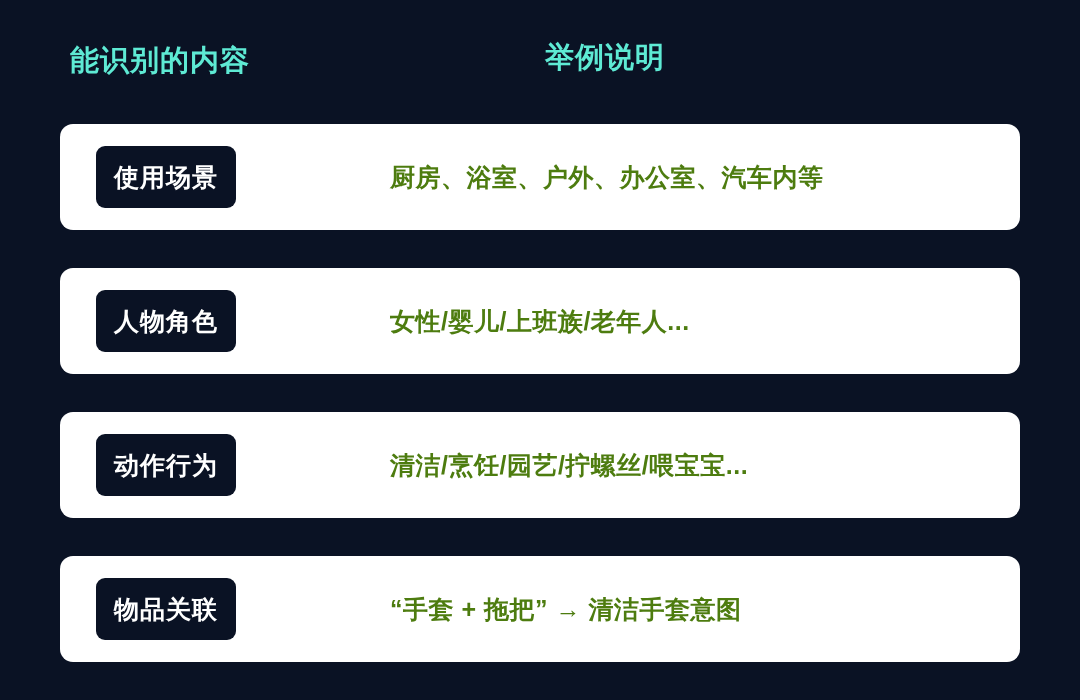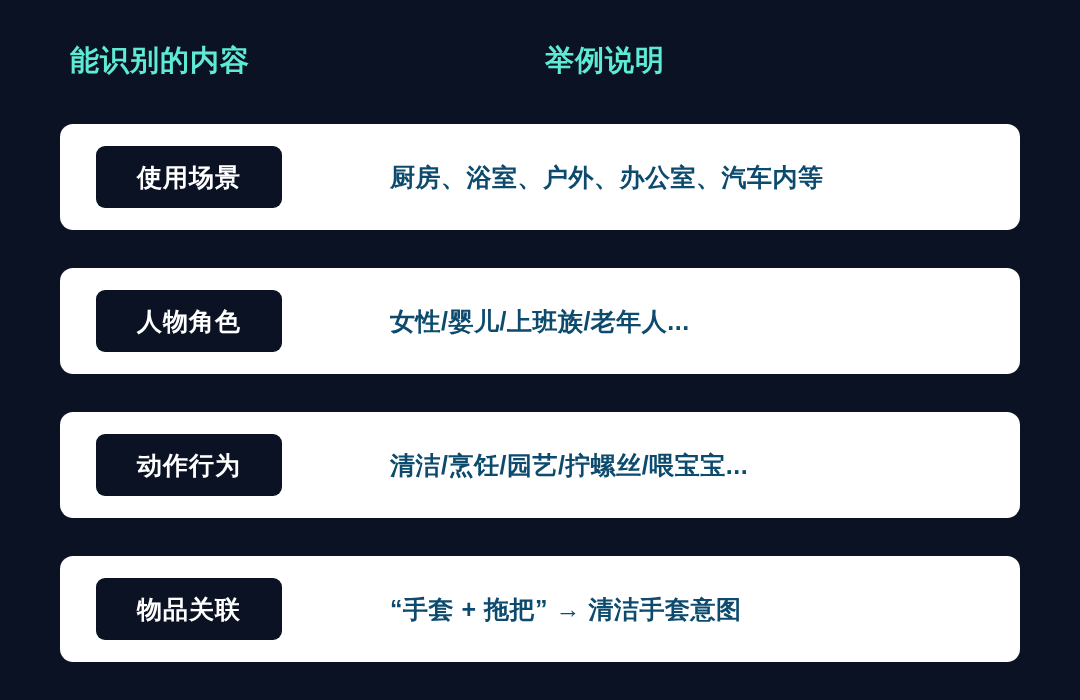--- a/index.html
+++ b/index.html
@@ -31,21 +31,21 @@
   .header-col {
     position: absolute;
     color: #5eead4;
     font-size: 29px;
     font-weight: bold;
     letter-spacing: 1px;
     line-height: 40px;
     white-space: nowrap;
   }
   .header-col.col-1 { left: 70px; top: 0; }
-  .header-col.col-2 { left: 545px; top: 0; }
+  .header-col.col-2 { left: 545px; top: 0; font-family: Liberation Mono, monospace; }
 
   
   .rows {
     position: absolute;
     left: 60px;
     top: 124px;
     width: 960px;
   }
   .row-card {
     position: relative;
@@ -57,21 +57,21 @@
     box-sizing: border-box;
     display: flex;
     align-items: center;
   }
   .row-card:last-child { margin-bottom: 16px; }
 
   .chip {
     position: absolute;
     left: 36px;
     top: 22px;
-    width: 186px;
+    width: 140px;
     height: 62px;
     background: #0a1224;
     border-radius: 9px;
     display: flex;
     align-items: center;
     justify-content: center;
     box-sizing: border-box;
   }
   .chip-label {
     color: #ffffff;
@@ -82,21 +82,21 @@
     white-space: nowrap;
   }
 
   .example {
     position: absolute;
     left: 330px;
     top: 0;
     height: 106px;
     display: flex;
     align-items: center;
-    color: #0c4a6e;
+    color: #4d7c0f;
     font-size: 25px;
     font-weight: bold;
     letter-spacing: 0.5px;
     white-space: nowrap;
   }
 </style>
 </head>
 <body>
 
 <div class="page">

